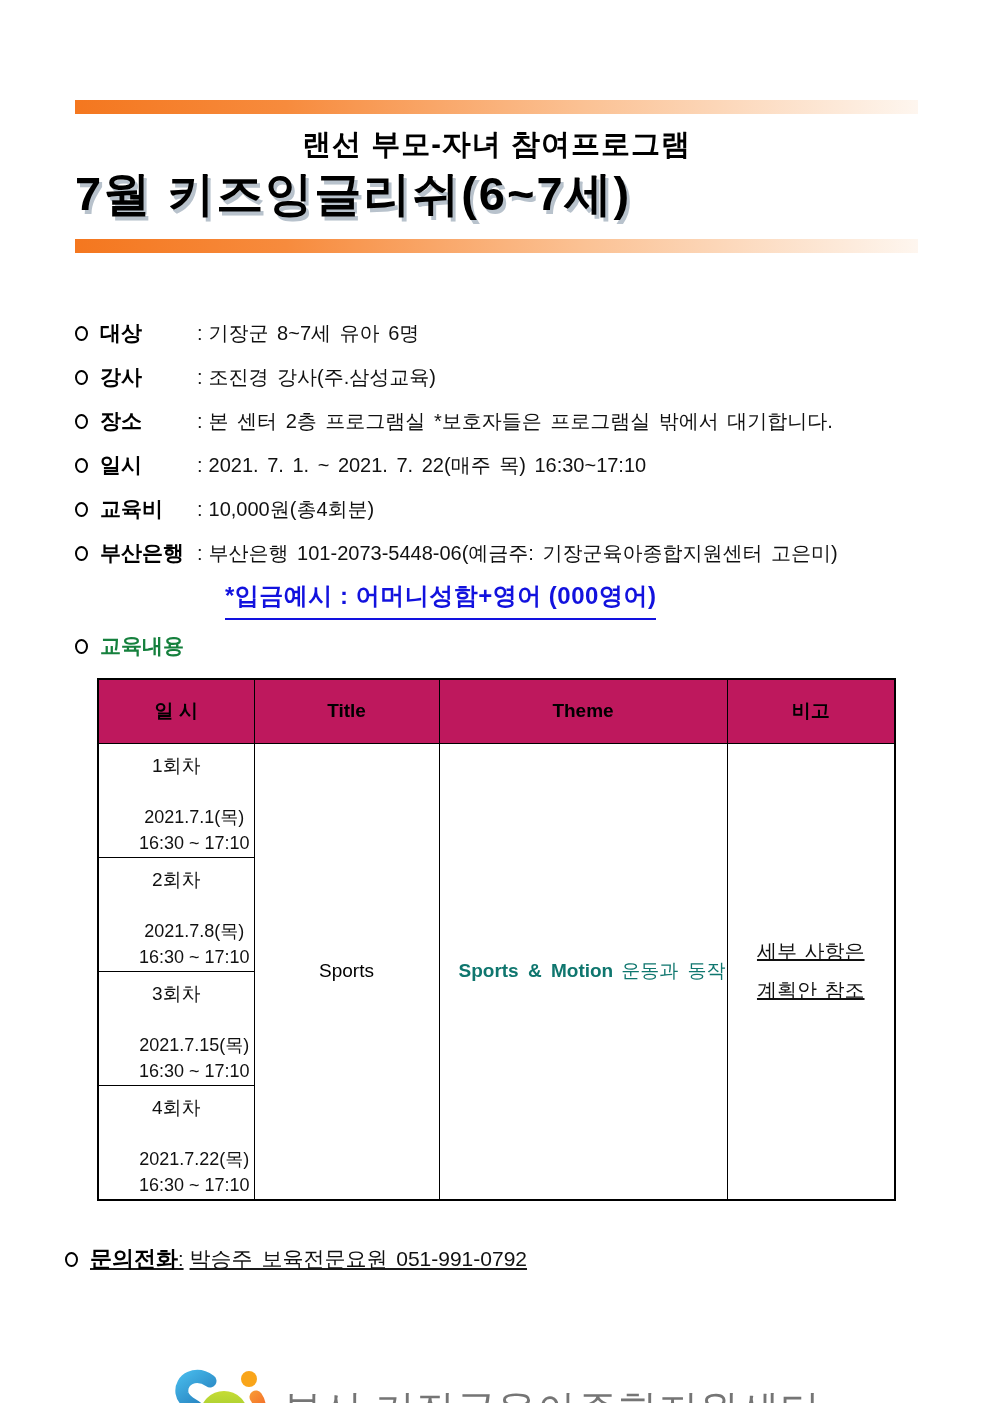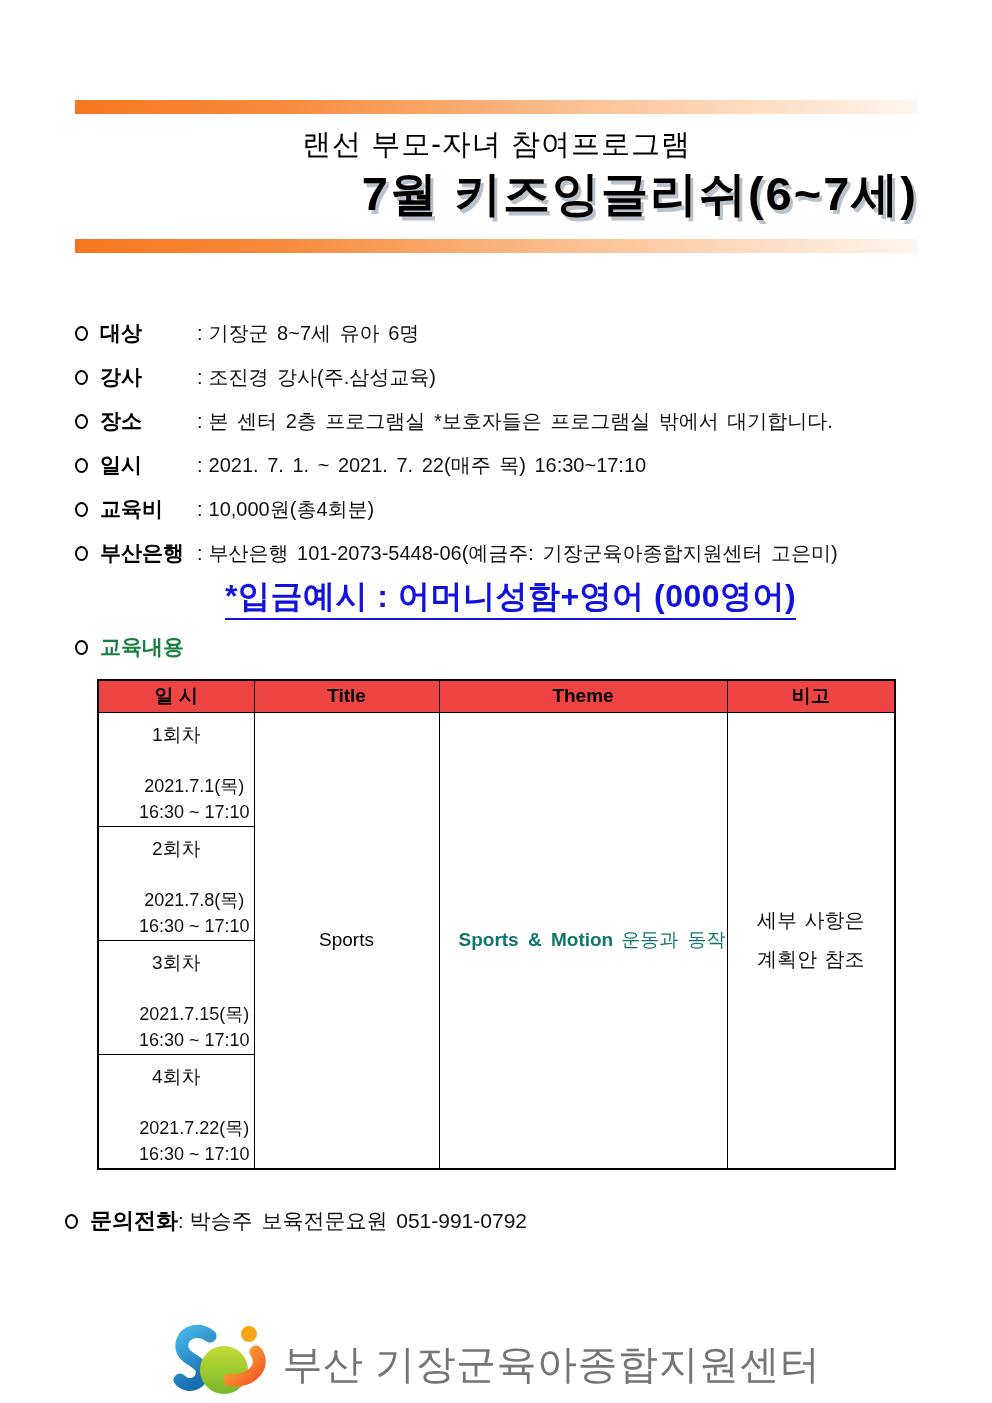--- a/index.html
+++ b/index.html
@@ -14,25 +14,25 @@
   .content { padding: 0 74px 0 75px; }
 
   
   .band {
     height: 14px; margin-top: 100px;
     background: linear-gradient(to right, #F4771F 0%, #F78B3D 25%, #FBC193 60%, #FDEBDC 92%, #FEF6EF 100%);
   }
   .band.second { margin-top: 16px; }
   .program-type {
     margin-top: 13px; text-align: center;
-    font-size: 29px; font-weight: 400; letter-spacing: 1px;
+    font-size: 29px; font-weight: 700; letter-spacing: 1px;
     line-height: 34px; color: #000;
   }
   .main-title {
-    margin-top: 4px; text-align: right;
+    margin-top: 4px; text-align: left;
     font-size: 47px; font-weight: 800; letter-spacing: 2px;
     line-height: 58px; color: #000;
     text-shadow: 3px 4px 0 #B8C2CC;
   }
 
   
   .info-list { margin-top: 58px; }
   .info-item { line-height: 43px; font-size: 20px; white-space: nowrap; }
   .bullet {
     display: inline-block; width: 13px; height: 15px;
@@ -44,49 +44,49 @@
     font-weight: 700; font-size: 21px; color: #000;
     text-align: justify; text-align-last: justify;
     vertical-align: baseline;
   }
   .info-colon { font-size: 20px; }
   .info-text { font-size: 20px; word-spacing: 3px; margin-left: 6px; color: #111; }
 
   .deposit-note-row { line-height: 38px; margin-top: 2px; }
   .deposit-note {
     display: inline-block; margin-left: 150px;
-    color: #1212DE; font-weight: 700; font-size: 32px; letter-spacing: 0.5px;
+    color: #1212DE; font-weight: 700; font-size: 24px; letter-spacing: 0.5px;
     border-bottom: 2px solid #1212DE; padding-bottom: 3px;
   }
   .content-heading-row { line-height: 43px; margin-top: 4px; font-size: 20px; }
   .content-heading { font-weight: 700; font-size: 21px; color: #15803d; }
 
   
   table.schedule {
     border-collapse: collapse; table-layout: fixed;
     margin: 10px 0 0 22px; width: 797px;
     border: 2px solid #000;
   }
   .schedule th, .schedule td { border: 1px solid #000; text-align: center; vertical-align: middle; }
   .schedule th {
-    height: 32px; background: #ef4444;
+    height: 64px; background: #be185d;
     font-size: 19px; font-weight: 700; color: #000;
   }
   .schedule td.session { height: 102px; vertical-align: top; padding-top: 9px; font-size: 18px; }
   .session .round { font-size: 19px; color: #111; margin-bottom: 25px; text-align: center; }
   .session .date, .session .time { line-height: 26px; color: #111; padding-left: 36px; }
   td.title-cell { font-size: 19px; font-weight: 400; color: #000; }
   td.theme-cell { font-size: 19px; color: #0f766e; text-align: right; }
   .theme-en { font-weight: 700; word-spacing: 4px; }
   .theme-ko { margin-left: 8px; word-spacing: 4px; }
   td.note-cell { font-size: 20px; color: #111; }
-  .note-cell div { line-height: 39px; word-spacing: 2px; }
-
-  
-  .contact-row { margin: 36px 0 13px -10px; line-height: 30px; font-size: 21px; white-space: nowrap; }
+  .note-cell div { line-height: 39px; word-spacing: 2px; text-decoration: underline; }
+
+  
+  .contact-row { margin: 36px 0 13px -10px; line-height: 43px; font-size: 21px; white-space: nowrap; text-decoration: underline; }
   .contact-label { font-weight: 700; font-size: 22px; color: #000; }
   .contact-text { margin-left: 6px; word-spacing: 3px; color: #111; }
 
   
   .footer-logo {
     margin-top: 84px;
     display: flex; align-items: center; justify-content: center; gap: 10px;
   }
   .org-name {
     font-size: 40px; color: #757575; letter-spacing: 0.5px;

